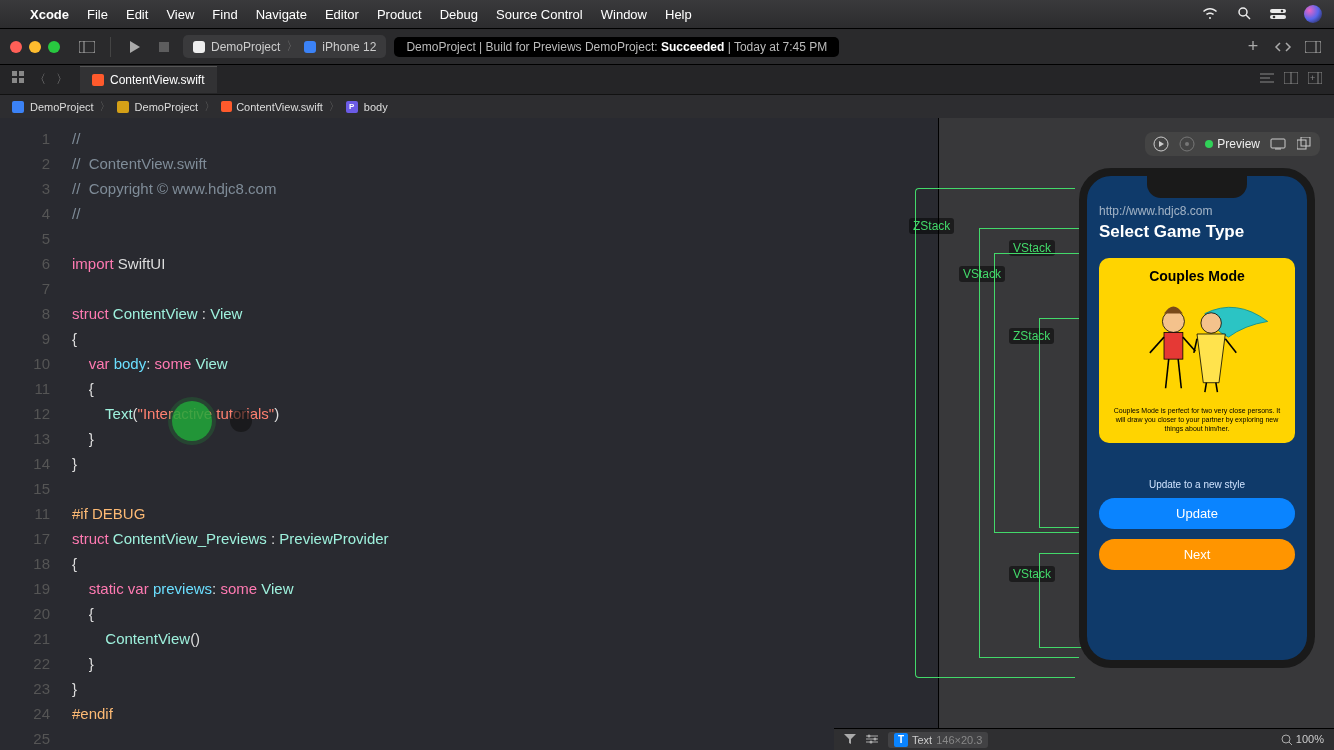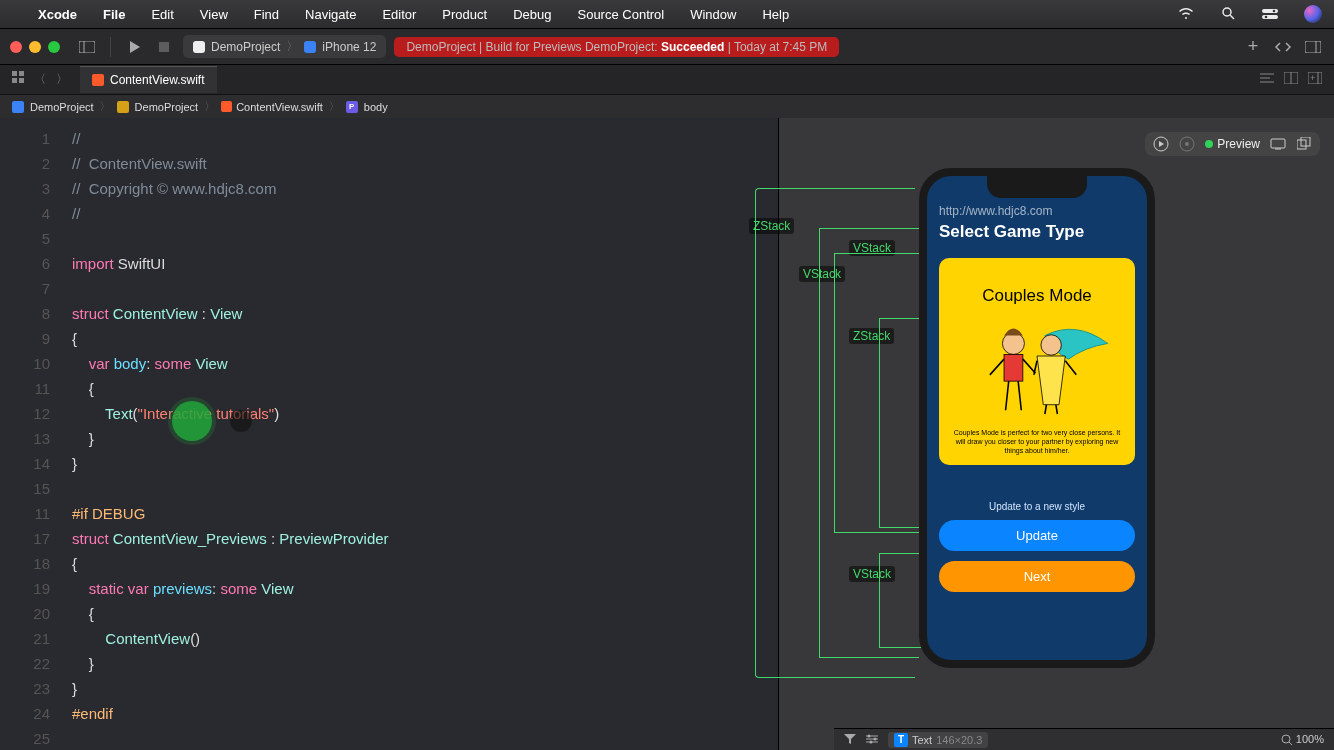--- a/index.html
+++ b/index.html
@@ -1,32 +1,32 @@
 <!DOCTYPE html>
 <html><head>
 <meta charset="utf-8">
 <style>
 * { margin:0; padding:0; box-sizing:border-box; font-family: -apple-system, "SF Pro", "Helvetica Neue", Arial, sans-serif; }
 body { background:#1e1e1e; width:1334px; height:750px; overflow:hidden; position:relative; }
 
 
-.menubar { height:28px; background:linear-gradient(#3a3a3c,#2c2c2e); display:flex; align-items:center; color:#fff; font-size:13px; font-weight:600; padding:0 12px; gap:26px; }
+.menubar { height:28px; background:linear-gradient(#3a3a3c,#2c2c2e); display:flex; align-items:center; color:#fff; font-size:13px; font-weight:600; padding:0 12px; gap:18px; }
 .menubar .apple { font-size:16px; }
 .menubar .spacer { flex:1; }
 .menubar .statusicon { width:16px; text-align:center; opacity:.9; }
 
 
 .toolbar { height:36px; background:#2a2a2c; border-top:1px solid #000; display:flex; align-items:center; padding:0 10px; gap:8px; color:#ccc; font-size:12px; }
 .traffic { display:flex; gap:7px; margin-right:8px; }
 .traffic span { width:12px; height:12px; border-radius:50%; display:inline-block; }
 .t-red{background:#ff5f57;} .t-yel{background:#febc2e;} .t-grn{background:#28c840;}
 .tb-icon { width:22px; height:22px; display:flex; align-items:center; justify-content:center; border-radius:4px; color:#aaa; }
 .tb-sep { width:1px; height:20px; background:#444; margin:0 4px; }
 .scheme { background:#3a3a3c; border-radius:5px; padding:3px 10px; display:flex; align-items:center; gap:6px; font-size:12px; }
-.status-pill { background:#b91c1c; border-radius:5px; padding:3px 12px; font-size:12px; color:#bbb; }
+.status-pill { background:#000000; border-radius:5px; padding:3px 12px; font-size:12px; color:#bbb; }
 .status-pill b { color:#fff; font-weight:600; }
 .toolbar .spacer { flex:1; }
 
 
 .tabbar { height:30px; background:#252527; display:flex; align-items:center; color:#aaa; font-size:12px; border-top:1px solid #000; }
 .tabbar .navicons { display:flex; gap:10px; padding:0 12px; }
 .tabbar .tab { background:#323234; padding:6px 12px; display:flex; align-items:center; gap:6px; color:#fff; border-top:1px solid #555; }
 .tabbar .right { margin-left:auto; display:flex; gap:10px; padding-right:12px; }
 .swift-icon { width:12px; height:12px; background:#ff5a2c; border-radius:2px; display:inline-block; }
 
@@ -41,51 +41,51 @@
 
 
 .editor { flex:1; background:#292a30; position:relative; display:flex; font-family: "SF Mono", Menlo, monospace; font-size:15px; line-height:25px; }
 .gutter { width:64px; text-align:right; padding:8px 14px 0 0; color:#555; user-select:none; }
 .code { padding:8px 0 0 8px; color:#ddd; white-space:pre; position:relative; }
 .c-comment{color:#7f8c98;} .c-key{color:#ff7ab2;} .c-type{color:#9ef1dd;} .c-id{color:#6bdfff;} .c-str{color:#ff8170;} .c-pp{color:#fdba74;}
 .cursor-hl { position:absolute; width:40px; height:40px; border-radius:50%; background:#21a83a; opacity:.85; left:172px; top:283px; box-shadow:0 0 0 4px rgba(33,168,58,.25);}
 .col-hl { position:absolute; width:22px; height:22px; border-radius:50%; background:#111; opacity:.6; left:230px; top:292px; }
 
 
-.preview { width:556px; background:#38383a; border-left:1px solid #000; position:relative; }
+.preview { width:396px; background:#38383a; border-left:1px solid #000; position:relative; }
 .preview-ctrl { position:absolute; top:14px; right:14px; background:#444; border-radius:8px; padding:4px 8px; display:flex; gap:10px; align-items:center; font-size:12px; color:#eee; }
 .preview-ctrl .dot-g{ width:8px;height:8px;border-radius:50%;background:#30d158;display:inline-block;margin-right:4px;}
 .pc-icon{width:16px;height:16px;display:flex;align-items:center;justify-content:center;color:#ccc;}
 .phone { position:absolute; left:140px; top:50px; width:236px; height:500px; background:#0f3a6a; border:8px solid #1a1a1a; border-radius:32px; padding:28px 12px 12px; color:#fff; }
 .notch{position:absolute;top:0;left:50%;transform:translateX(-50%);width:100px;height:22px;background:#1a1a1a;border-radius:0 0 14px 14px;}
 .phone .url{font-size:12px;opacity:.6;margin-bottom:4px;}
 .phone h3{font-size:17px;font-weight:600;margin-bottom:16px;}
 .card{background:#ffd400;border-radius:10px;padding:10px;color:#000;text-align:center;}
-.card h4{font-size:17px;font-weight:400;margin-bottom:6px;margin-top:18px;}
+.card h4{font-size:14px;font-weight:700;margin-bottom:6px;}
 .card .illus{height:110px;position:relative;margin-bottom:6px;}
 .card p{font-size:7px;line-height:1.3;}
 .hint{font-size:10px;text-align:center;color:#cfe3ff;margin-top:36px;margin-bottom:8px;}
 .pbtn{border-radius:18px;padding:8px;text-align:center;font-size:13px;font-weight:500;margin-bottom:10px;}
 .pbtn.blue{background:#0a84ff;} .pbtn.orange{background:#ff9500;}
 .stack-lbl{position:absolute;font-size:12px;color:#43d96a;background:rgba(0,0,0,.5);padding:1px 4px;border-radius:3px;}
 .stack-line{position:absolute;border:1px solid #43d96a;pointer-events:none;}
 
 
 .bottombar{position:absolute;bottom:0;right:0;height:22px;background:#2f2f31;display:flex;align-items:center;gap:10px;padding:0 10px;font-size:11px;color:#ccc;border-top:1px solid #000;width:500px;}
 .bottombar .sel{background:#424244;border-radius:3px;padding:1px 6px;display:flex;gap:4px;align-items:center;}
 .bottombar .T{background:#0a84ff;color:#fff;width:14px;height:14px;border-radius:2px;text-align:center;font-size:10px;line-height:14px;font-weight:bold;}
 .bottombar .zoom{margin-left:auto;}
 </style>
 </head>
 <body>
 
 <div class="menubar">
   <span class="apple"></span>
   <span>Xcode</span>
-  <span style="font-weight: 700;">File</span>
+  <span style="font-weight: 400;">File</span>
     <span style="font-weight: 500;">Edit</span>
     <span style="font-weight: 500;">View</span>
     <span style="font-weight: 500;">Find</span>
     <span style="font-weight: 500;">Navigate</span>
     <span style="font-weight: 500;">Editor</span>
     <span style="font-weight: 500;">Product</span>
     <span style="font-weight: 500;">Debug</span>
     <span style="font-weight: 500;">Source Control</span>
     <span style="font-weight: 500;">Window</span>
     <span style="font-weight: 500;">Help</span>

